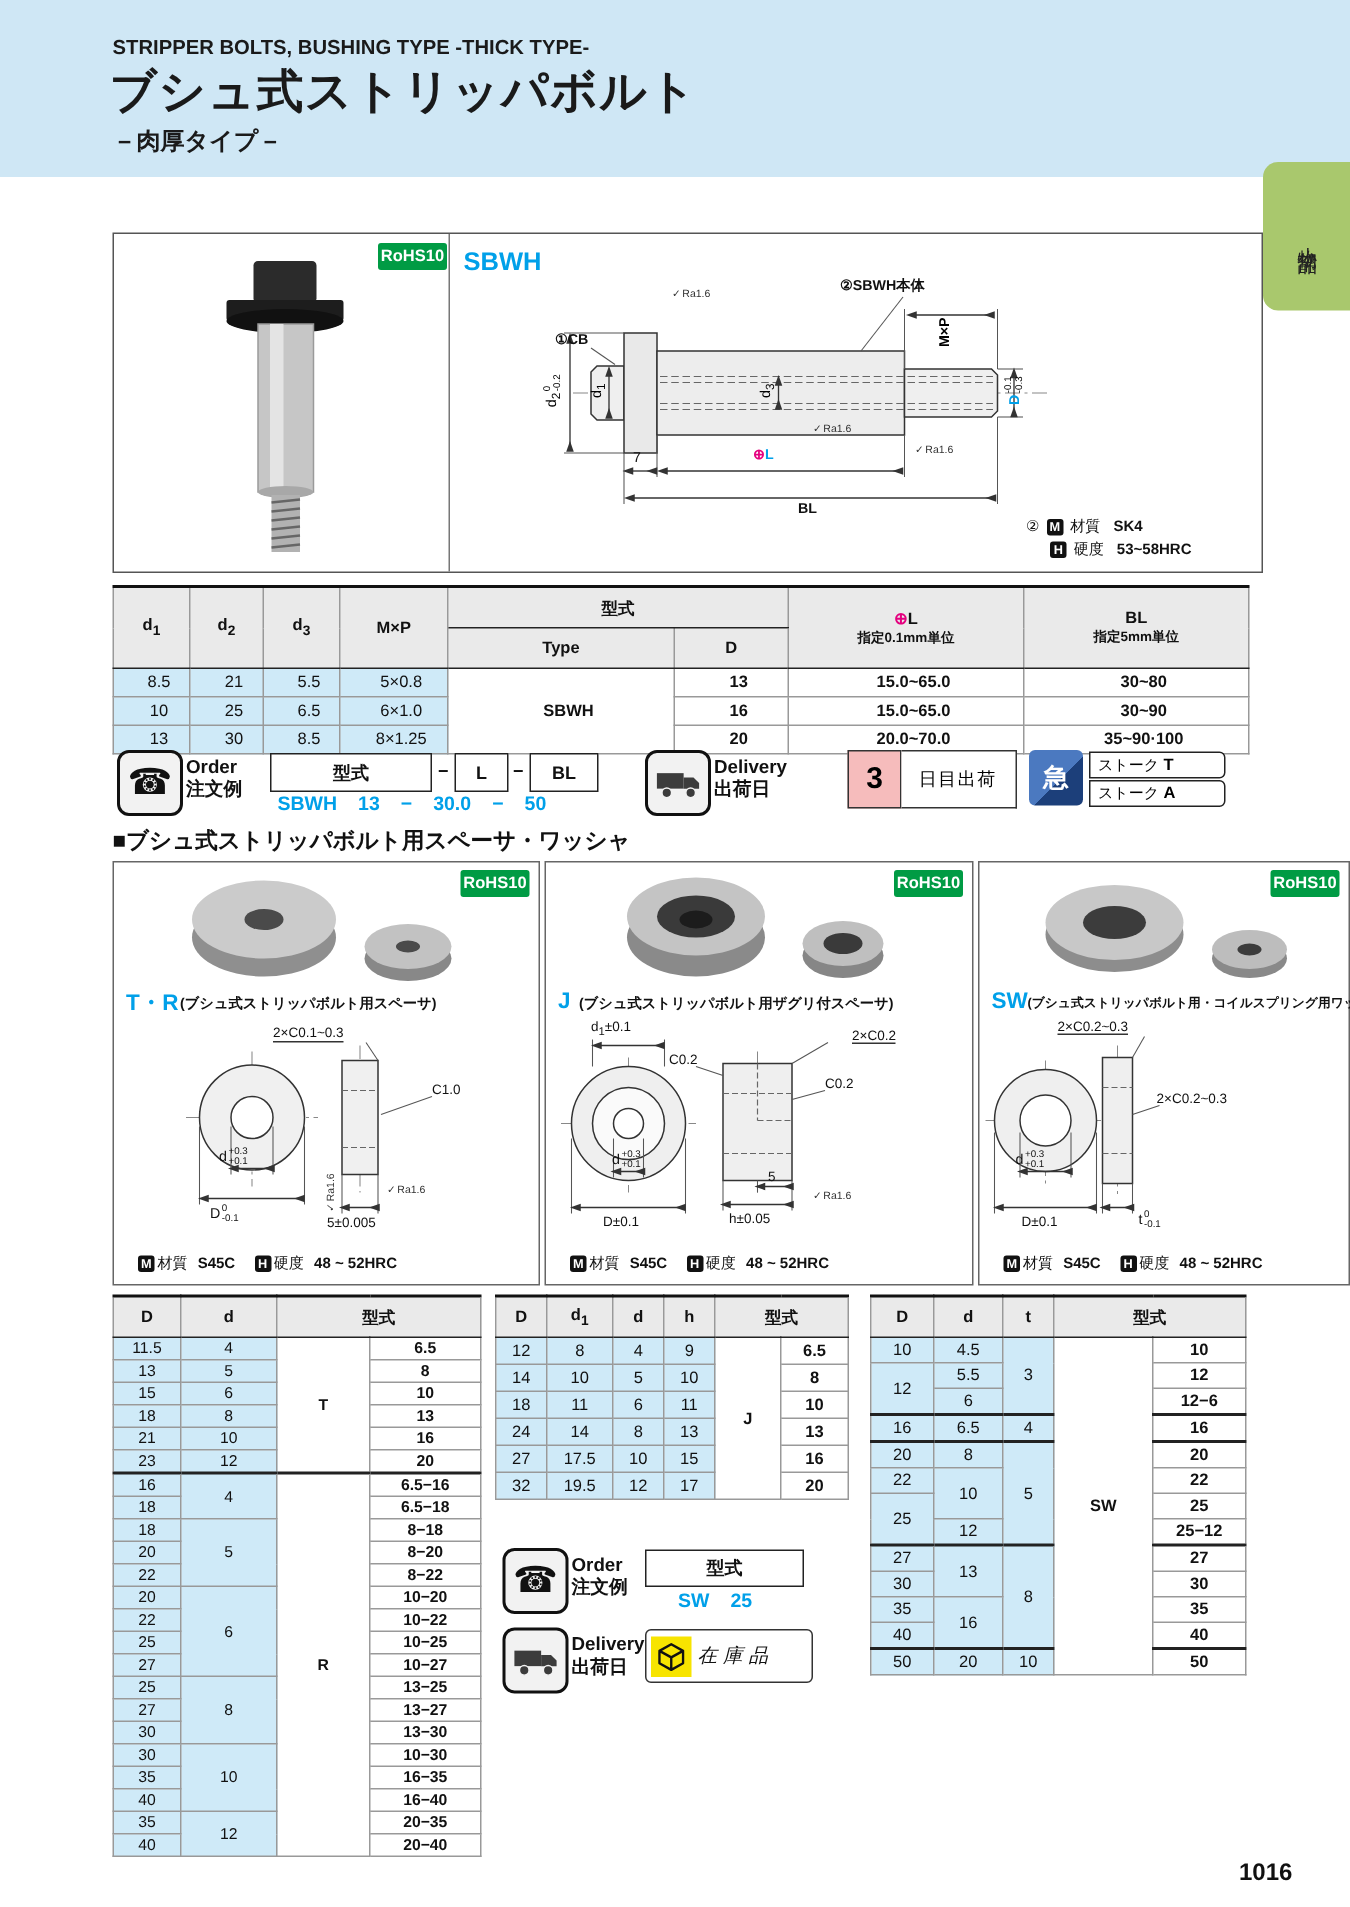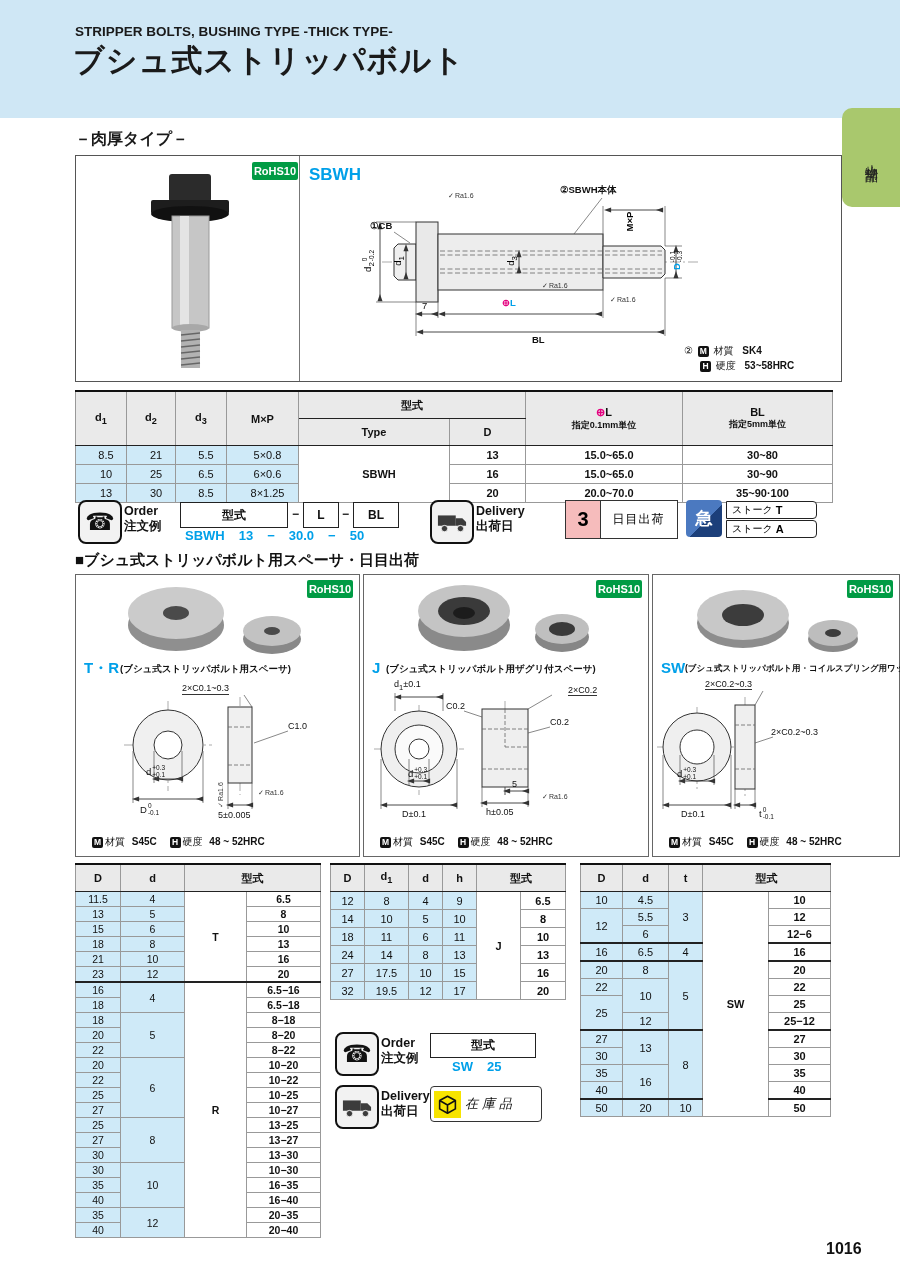--- a/index.html
+++ b/index.html
@@ -4,21 +4,21 @@
 <style>
   html,body{margin:0;padding:0;}
   body{font-family:"Liberation Sans",sans-serif;background:#fff;}
   .page{position:relative;width:900px;height:1271px;background:#fff;overflow:hidden;}
   .abs{position:absolute;}
   .b{font-weight:bold;}
   .blue{color:#00a0e9;}
   .band{position:absolute;top:0;left:0;width:900px;height:118px;background:#cfe7f5;}
   .title-en{position:absolute;left:75px;top:24px;font-size:13.5px;font-weight:bold;color:#1a1a1a;}
   .title-ja{position:absolute;left:73px;top:40px;font-size:31px;font-weight:bold;color:#1a1a1a;letter-spacing:1px;}
-  .title-sub{position:absolute;left:75px;top:84px;font-size:16px;font-weight:bold;color:#1a1a1a;margin-top:45px;}
+  .title-sub{position:absolute;left:75px;top:84px;font-size:16px;font-weight:bold;color:#1a1a1a;}
   .side-tab{position:absolute;left:842px;top:108px;width:58px;height:99px;background:#a9c86d;border-radius:10px 0 0 10px;display:flex;align-items:center;justify-content:center;}
   .side-tab span{writing-mode:vertical-rl;font-size:13px;color:#222;letter-spacing:2px;}
   .pageno{position:absolute;left:826px;top:1240px;font-size:16px;font-weight:bold;color:#111;}
 
   
   .main-box{position:absolute;left:75px;top:155px;width:765px;height:225px;border:1.5px solid #555;background:#fff;}
   .main-divider{position:absolute;left:223px;top:0;width:1px;height:100%;background:#777;}
   .rohs{background:#009b44;color:#fff;font-weight:bold;font-size:11px;text-align:center;line-height:18px;height:18px;width:46px;border-radius:2px;}
   .rohs-main{position:absolute;left:176px;top:6px;}
   .model-lab{position:absolute;left:233px;top:9px;font-size:17px;}
@@ -243,21 +243,21 @@
           <td class="c-spec">5×0.8</td>
           <td rowspan="3" class="c-type">SBWH</td>
           <td class="c-model">13</td>
           <td class="c-model">15.0~65.0</td>
           <td class="c-model">30~80</td>
         </tr>
         <tr>
           <td class="c-spec">10</td>
           <td class="c-spec">25</td>
           <td class="c-spec">6.5</td>
-          <td class="c-spec">6×0.6</td>
+          <td class="c-spec">6×1.0</td>
           <td class="c-model">16</td>
           <td class="c-model">15.0~65.0</td>
           <td class="c-model">30~90</td>
         </tr>
         <tr>
           <td class="c-spec">13</td>
           <td class="c-spec">30</td>
           <td class="c-spec">8.5</td>
           <td class="c-spec">8×1.25</td>
           <td class="c-model">20</td>
@@ -293,21 +293,21 @@
   <div class="rush">急</div>
   <div class="stork" style="top:501px">
       <span>ストーク</span>
       <b>T</b>
     </div>
   <div class="stork" style="top:520px">
       <span>ストーク</span>
       <b>A</b>
     </div>
 
-  <div class="sec-title">■ブシュ式ストリッパボルト用スペーサ・日目出荷</div>
+  <div class="sec-title">■ブシュ式ストリッパボルト用スペーサ・ワッシャ</div>
 
   <div class="sbox" style="left:75px;width:283px">
     <svg class="abs" style="left:0;top:2px" width="283" height="80" viewBox="0 0 283 80">
       <ellipse cx="100" cy="48" rx="48" ry="26" fill="#8f8f8f"></ellipse>
         <ellipse cx="100" cy="36" rx="48" ry="26" fill="#cbcbcb"></ellipse>
         <ellipse cx="100" cy="36" rx="13" ry="7" fill="#4a4a4a"></ellipse>
       <ellipse cx="196" cy="62" rx="29" ry="15" fill="#888"></ellipse>
         <ellipse cx="196" cy="54" rx="29" ry="15" fill="#c2c2c2"></ellipse>
         <ellipse cx="196" cy="54" rx="8" ry="4" fill="#4a4a4a"></ellipse>
     </svg>

